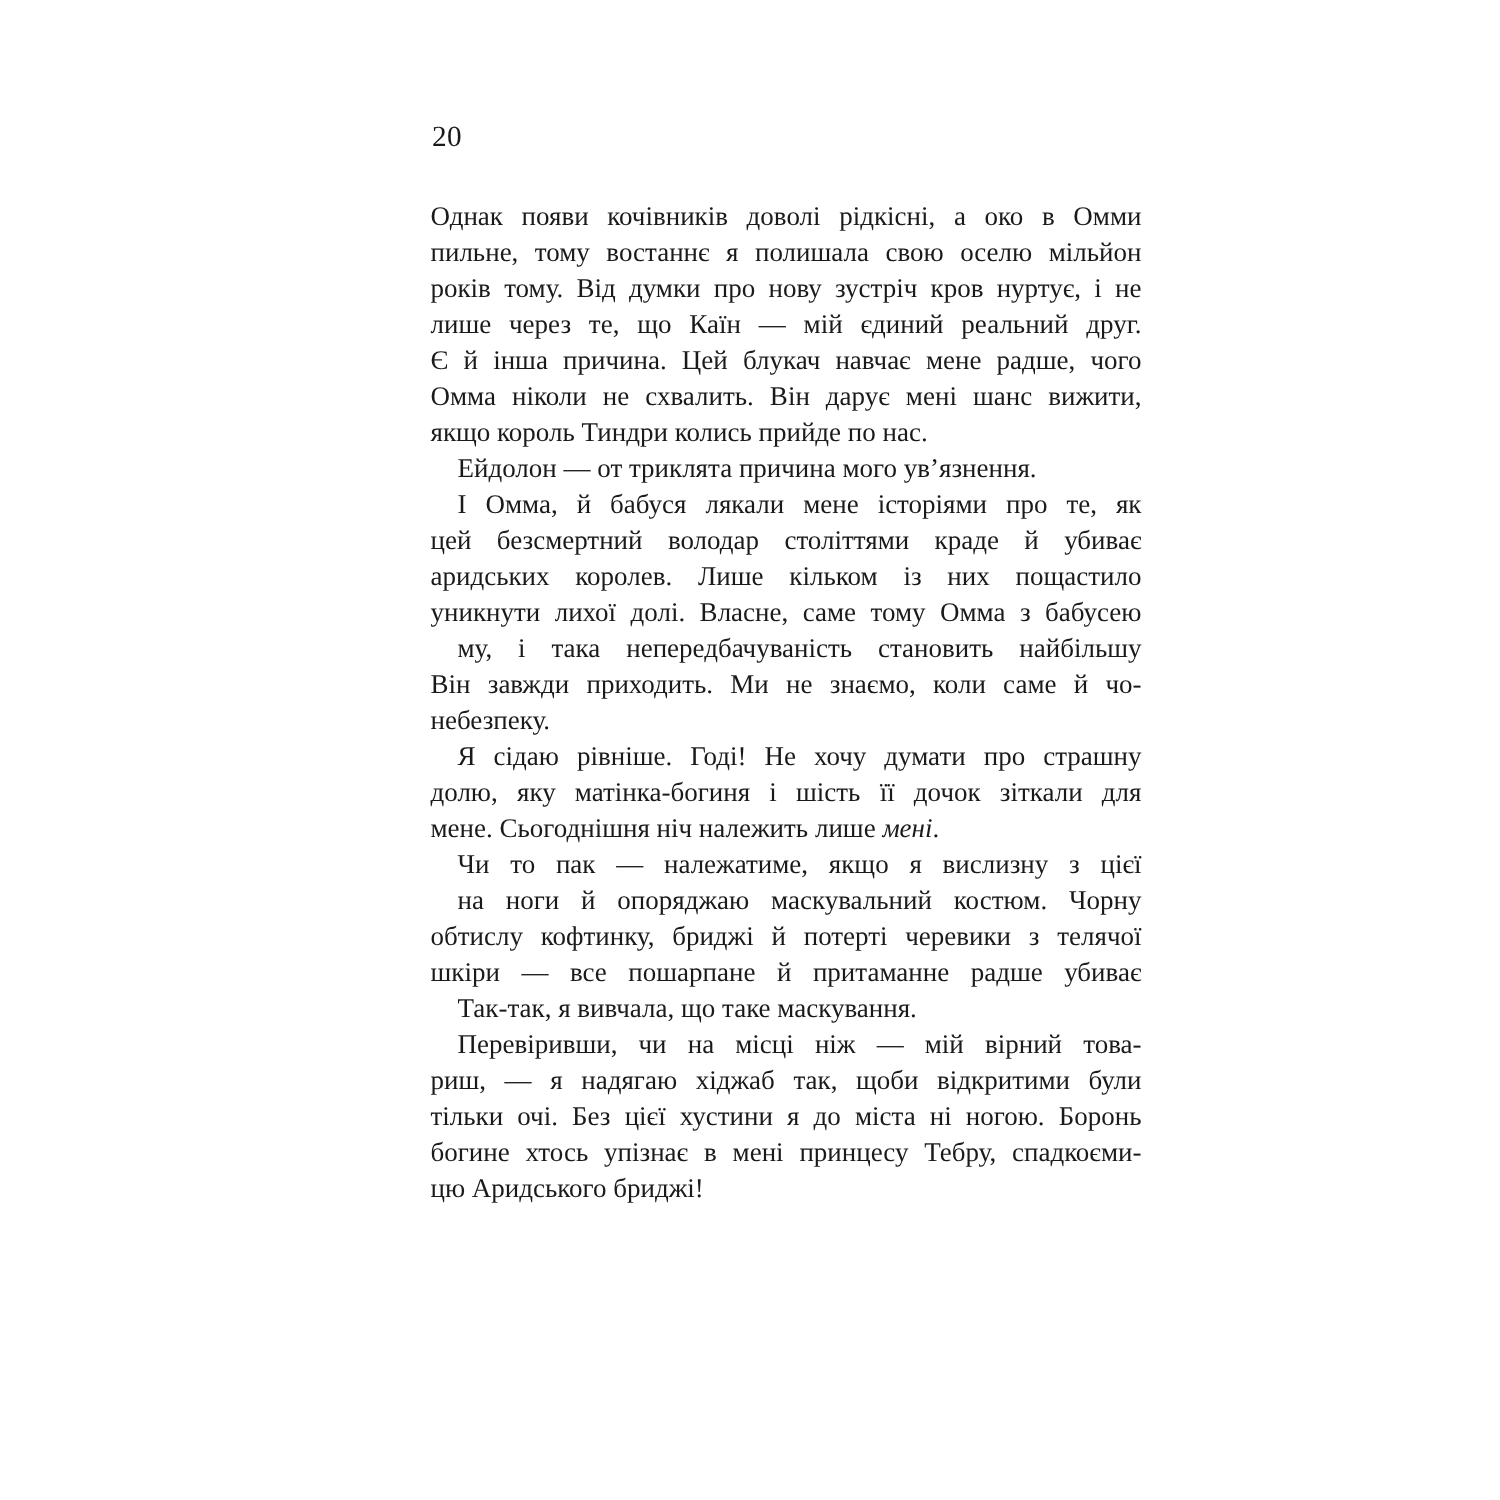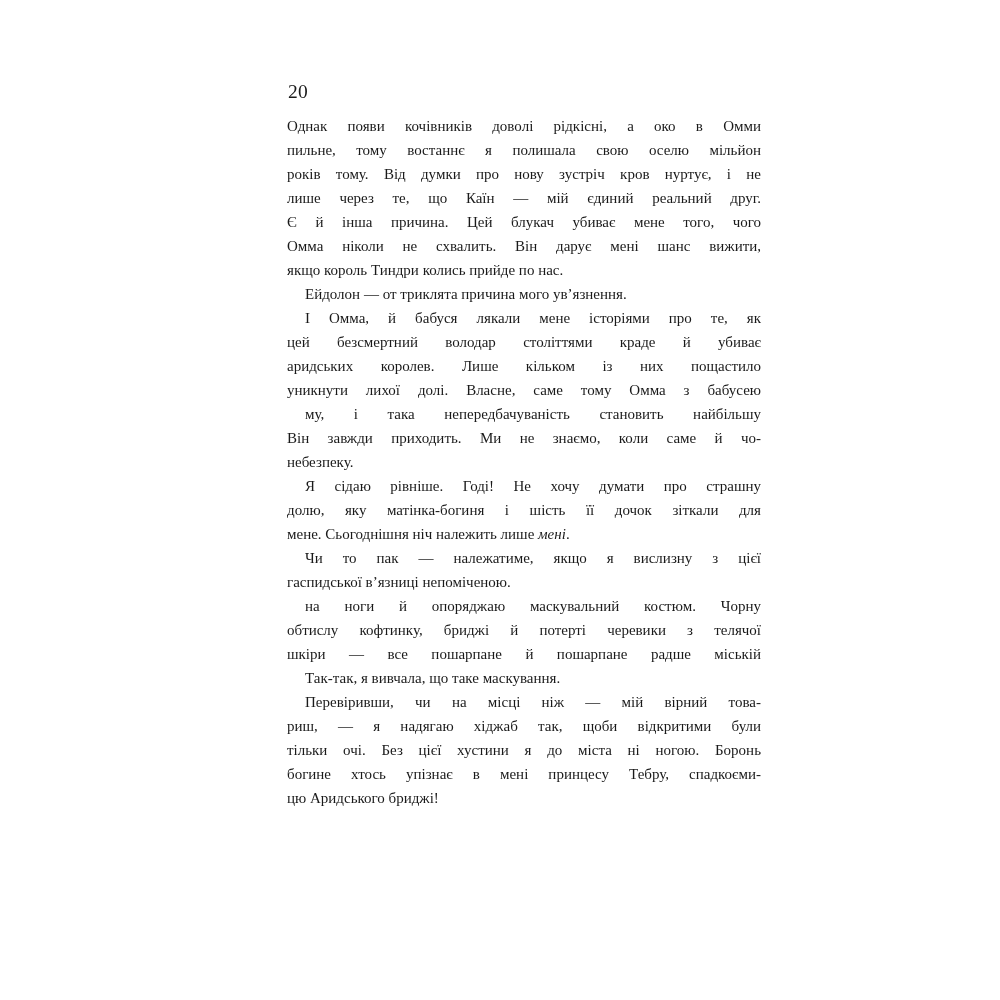--- a/index.html
+++ b/index.html
@@ -24,23 +24,23 @@
     position: absolute;
     left: 288px;
     top: 80px;
     font-size: 19.5px;
     line-height: 24px;
     letter-spacing: 0.3px;
   }
   .page-text {
     position: absolute;
     left: 287px;
-    top: 114px;
+    top: 132px;
     width: 474px;
-    font-size: 15px;
+    font-size: 18px;
     line-height: 24px;
   }
   .paragraph {
     margin: 0;
     padding: 0;
   }
   .line {
     height: 24px;
     white-space: nowrap;
     text-align: justify;
@@ -59,21 +59,21 @@
 <body>
 
 <div class="book-page">
   <div class="page-number">20</div>
   <main class="page-text">
       <div class="paragraph">
         <div class="line">Однак появи кочівників доволі рідкісні, а око в Омми</div>
         <div class="line">пильне, тому востаннє я полишала свою оселю мільйон</div>
         <div class="line">років тому. Від думки про нову зустріч кров нуртує, і не</div>
         <div class="line">лише через те, що Каїн — мій єдиний реальний друг.</div>
-        <div class="line">Є й інша причина. Цей блукач убиває мене того, чого</div>
+        <div class="line">Є й інша причина. Цей блукач навчає мене радше, чого</div>
         <div class="line">Омма ніколи не схвалить. Він дарує мені шанс вижити,</div>
         <div class="line last">якщо король Тиндри колись прийде по нас.</div>
       </div>
       <div class="paragraph indent">
         <div class="line last">Ейдолон — от триклята причина мого ув’язнення.</div>
       </div>
       <div class="paragraph indent">
         <div class="line">І Омма, й бабуся лякали мене історіями про те, як</div>
         <div class="line">цей безсмертний володар століттями краде й убиває</div>
         <div class="line">аридських королев. Лише кільком із них пощастило</div>
@@ -84,26 +84,25 @@
         <div class="line">Він завжди приходить. Ми не знаємо, коли саме й чо-</div>
         <div class="line last">небезпеку.</div>
       </div>
       <div class="paragraph indent">
         <div class="line">Я сідаю рівніше. Годі! Не хочу думати про страшну</div>
         <div class="line">долю, яку матінка-богиня і шість її дочок зіткали для</div>
         <div class="line last">мене. Сьогоднішня ніч належить лише <em>мені</em>.</div>
       </div>
       <div class="paragraph indent">
         <div class="line">Чи то пак — належатиме, якщо я вислизну з цієї</div>
-        <div class="line last">гаспидської в’язниці непоміченою.</div>
       </div>
       <div class="paragraph indent">
         <div class="line">на ноги й опоряджаю маскувальний костюм. Чорну</div>
         <div class="line">обтислу кофтинку, бриджі й потерті черевики з телячої</div>
-        <div class="line">шкіри — все пошарпане й пошарпане радше міській</div>
+        <div class="line">шкіри — все пошарпане й притаманне радше убиває</div>
       </div>
       <div class="paragraph indent">
         <div class="line last">Так-так, я вивчала, що таке маскування.</div>
       </div>
       <div class="paragraph indent">
         <div class="line">Перевіривши, чи на місці ніж — мій вірний това-</div>
         <div class="line">риш, — я надягаю хіджаб так, щоби відкритими були</div>
         <div class="line">тільки очі. Без цієї хустини я до міста ні ногою. Боронь</div>
         <div class="line">богине хтось упізнає в мені принцесу Тебру, спадкоєми-</div>
         <div class="line last">цю Аридського бриджі!</div>

